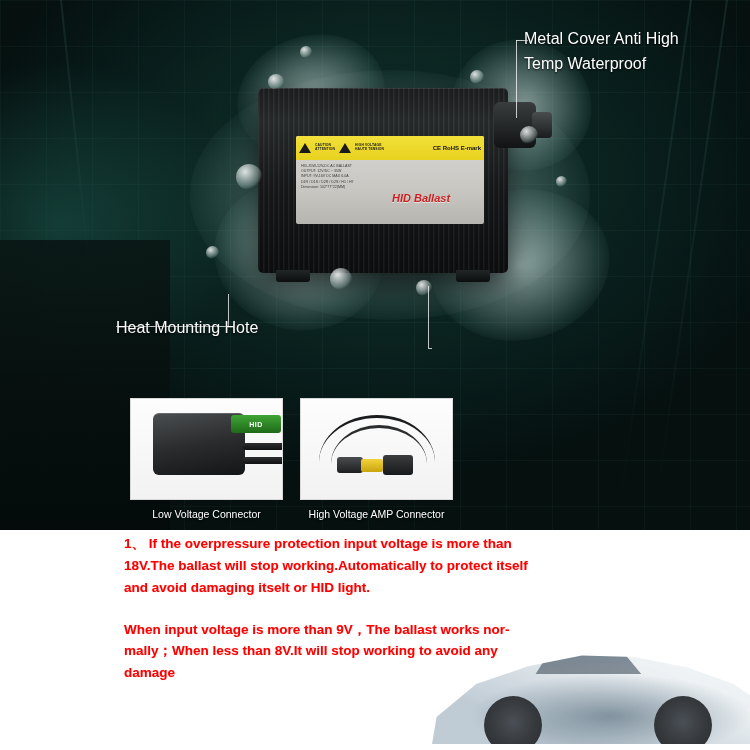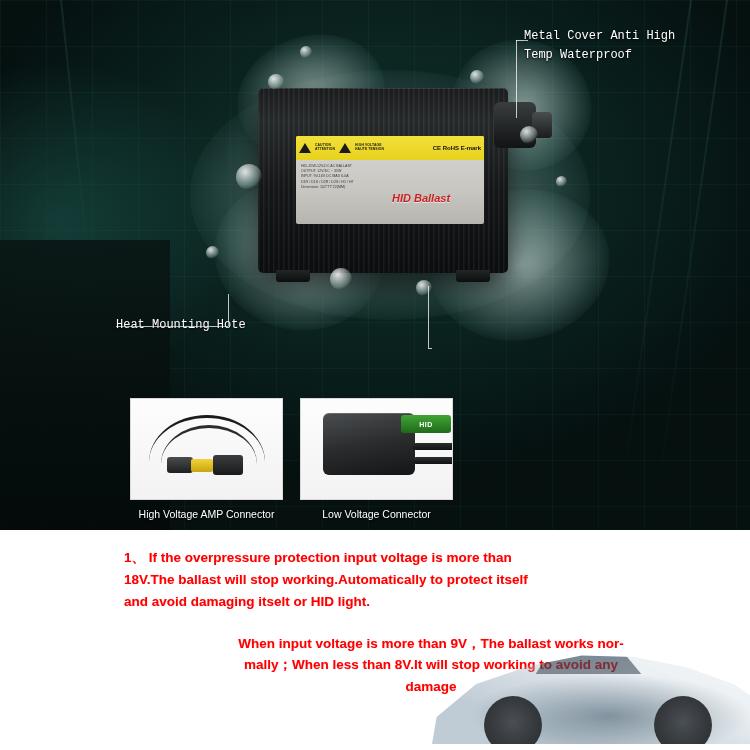--- a/index.html
+++ b/index.html
@@ -166,25 +166,24 @@
     position: absolute;
     background: radial-gradient(ellipse at center, rgba(235,255,252,0.55), rgba(190,235,230,0.12) 60%, rgba(190,235,230,0) 75%);
     border-radius: 50%;
     pointer-events: none;
   }
 
   
   .callout {
     position: absolute;
     color: #ffffff;
-    font-size: 12px;
+    font-size: 16px;
     line-height: 1.55;
     white-space: pre-line;
     text-shadow: 0 1px 2px rgba(0,0,0,0.85);
-    font-family: Liberation Mono, monospace;
   }
   .leader {
     position: absolute;
     background: rgba(255,255,255,0.75);
     height: 1px;
     transform-origin: left center;
   }
   .leader-v {
     position: absolute;
     background: rgba(255,255,255,0.75);
@@ -399,46 +398,46 @@
 
     <div class="leader" style="left:428px; top:348px; width:4px;"></div>
     <div class="leader-v" style="left:428px; top:286px; height:62px;"></div>
   </div>
 
   <div class="thumbs">
 
 
     <div class="thumb">
       <div class="frame">
+        <div class="t3-body"></div>
+        <div class="t3-green">HID</div>
+        <div class="t3-wire"></div>
+        <div class="t3-wire" style="top:58px;"></div>
+      </div>
+      <div class="cap-txt">Low Voltage Connector</div>
+    </div>
+
+    <div class="thumb">
+      <div class="frame">
         <div class="t2-wire" style="left:18px; top:16px; width:116px; height:44px;"></div>
         <div class="t2-wire" style="left:30px; top:26px; width:96px; height:36px; border-color:#2a2c2d;"></div>
         <div class="t2-plug2"></div>
         <div class="t2-yellow"></div>
         <div class="t2-plug"></div>
       </div>
       <div class="cap-txt">High Voltage AMP Connector</div>
     </div>
-
-    <div class="thumb">
-      <div class="frame">
-        <div class="t3-body"></div>
-        <div class="t3-green">HID</div>
-        <div class="t3-wire"></div>
-        <div class="t3-wire" style="top:58px;"></div>
-      </div>
-      <div class="cap-txt">Low Voltage Connector</div>
-    </div>
   </div>
 
   <div class="notes">
-    <p style="white-space:pre-line;margin-top:14px;">1、 If the overpressure protection input voltage is more than
+    <p style="white-space:pre-line;">1、 If the overpressure protection input voltage is more than
 18V.The ballast will stop working.Automatically to protect itself
 and avoid damaging itselt or HID light.</p>
     <div class="gap"></div>
-    <p style="white-space:pre-line;text-align:center;">When input voltage is more than 9V，The ballast works nor-
+    <p style="white-space:pre-line;">When input voltage is more than 9V，The ballast works nor-
 mally；When less than 8V.It will stop working to avoid any
 damage</p>
   </div>
 
   <div class="car">
     <div class="window"></div>
     <div class="wheel" style="left:54px;"></div>
     <div class="wheel" style="left:224px;"></div>
   </div>
 

